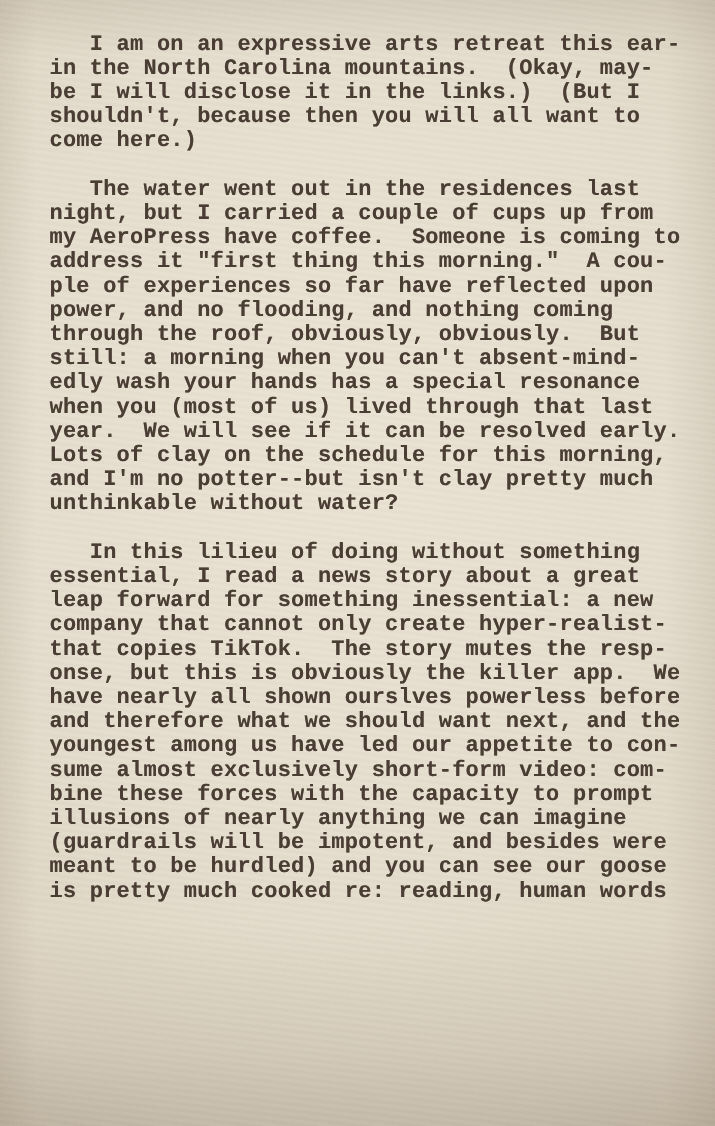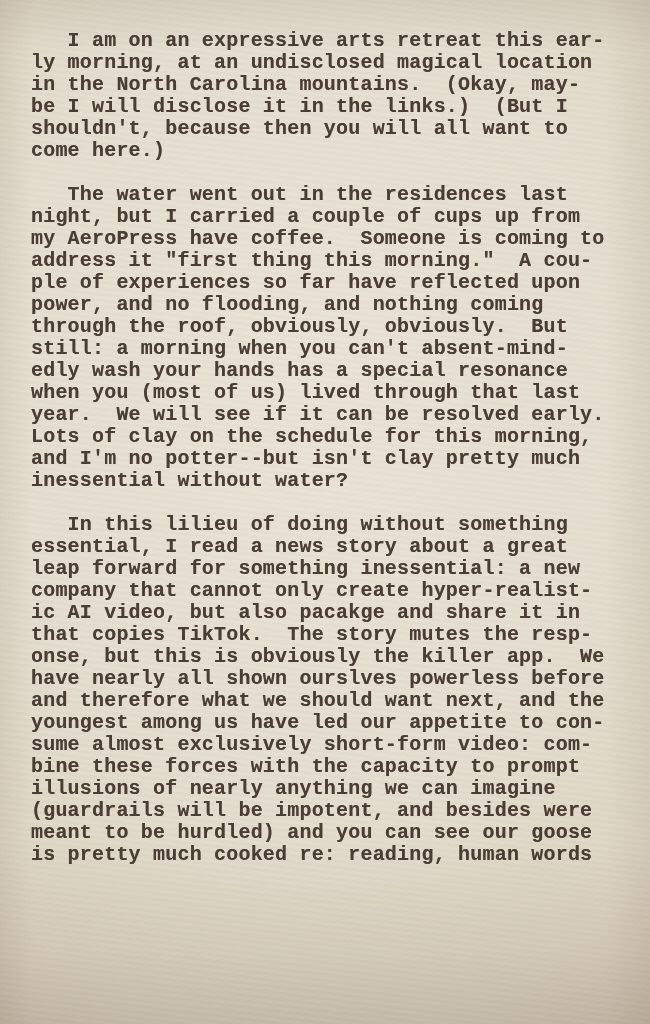--- a/index.html
+++ b/index.html
@@ -23,21 +23,21 @@
       linear-gradient(180deg,
         rgba(105,92,78,0.12) 0%, rgba(105,92,78,0.00) 5%,
         rgba(105,92,78,0.00) 82%, rgba(105,92,78,0.10) 93%,
         rgba(105,92,78,0.22) 100%),
       radial-gradient(ellipse 90% 75% at 48% 38%,
         #eae3d4 0%, #e5decf 50%, #ddd4c2 85%, #d5cab6 100%);
     font-family: "Liberation Mono", "DejaVu Sans Mono", monospace;
   }
   .text-block {
     position: absolute;
-    left: 31px;
+    left: 45px;
     top: 30px;
     width: 600px;
     color: #4a3d33;
     font-size: 20px;
     font-weight: bold;
     letter-spacing: 0.2px;
     filter: blur(0.3px);
     text-shadow: 0 0 0.6px rgba(74,61,51,0.55);
   }
   .para { margin: 0 0 22px 0; }
@@ -49,50 +49,48 @@
   }
 </style>
 </head>
 <body>
 
 <div class="page">
   <div class="text-block">
 
     <div class="para">
       <div class="ln">   I am on an expressive arts retreat this ear-</div>
-      <div class="ln">ly morning, at an undisclosed magical location</div>
       <div class="ln">in the North Carolina mountains.  (Okay, may-</div>
       <div class="ln">be I will disclose it in the links.)  (But I</div>
       <div class="ln">shouldn't, because then you will all want to</div>
       <div class="ln">come here.)</div>
     </div>
 
     <div class="para">
       <div class="ln">   The water went out in the residences last</div>
       <div class="ln">night, but I carried a couple of cups up from</div>
       <div class="ln">my AeroPress have coffee.  Someone is coming to</div>
       <div class="ln">address it "first thing this morning."  A cou-</div>
       <div class="ln">ple of experiences so far have reflected upon</div>
       <div class="ln">power, and no flooding, and nothing coming</div>
       <div class="ln">through the roof, obviously, obviously.  But</div>
       <div class="ln">still: a morning when you can't absent-mind-</div>
       <div class="ln">edly wash your hands has a special resonance</div>
       <div class="ln">when you (most of us) lived through that last</div>
       <div class="ln">year.  We will see if it can be resolved early.</div>
       <div class="ln">Lots of clay on the schedule for this morning,</div>
       <div class="ln">and I'm no potter--but isn't clay pretty much</div>
-      <div class="ln">inessential without water?</div>
+      <div class="ln">unthinkable without water?</div>
     </div>
 
     <div class="para">
       <div class="ln">   In this lilieu of doing without something</div>
       <div class="ln">essential, I read a news story about a great</div>
       <div class="ln">leap forward for something inessential: a new</div>
       <div class="ln">company that cannot only create hyper-realist-</div>
-      <div class="ln">ic AI video, but also pacakge and share it in</div>
       <div class="ln">that copies TikTok.  The story mutes the resp-</div>
       <div class="ln">onse, but this is obviously the killer app.  We</div>
       <div class="ln">have nearly all shown ourslves powerless before</div>
       <div class="ln">and therefore what we should want next, and the</div>
       <div class="ln">youngest among us have led our appetite to con-</div>
       <div class="ln">sume almost exclusively short-form video: com-</div>
       <div class="ln">bine these forces with the capacity to prompt</div>
       <div class="ln">illusions of nearly anything we can imagine</div>
       <div class="ln">(guardrails will be impotent, and besides were</div>
       <div class="ln">meant to be hurdled) and you can see our goose</div>

